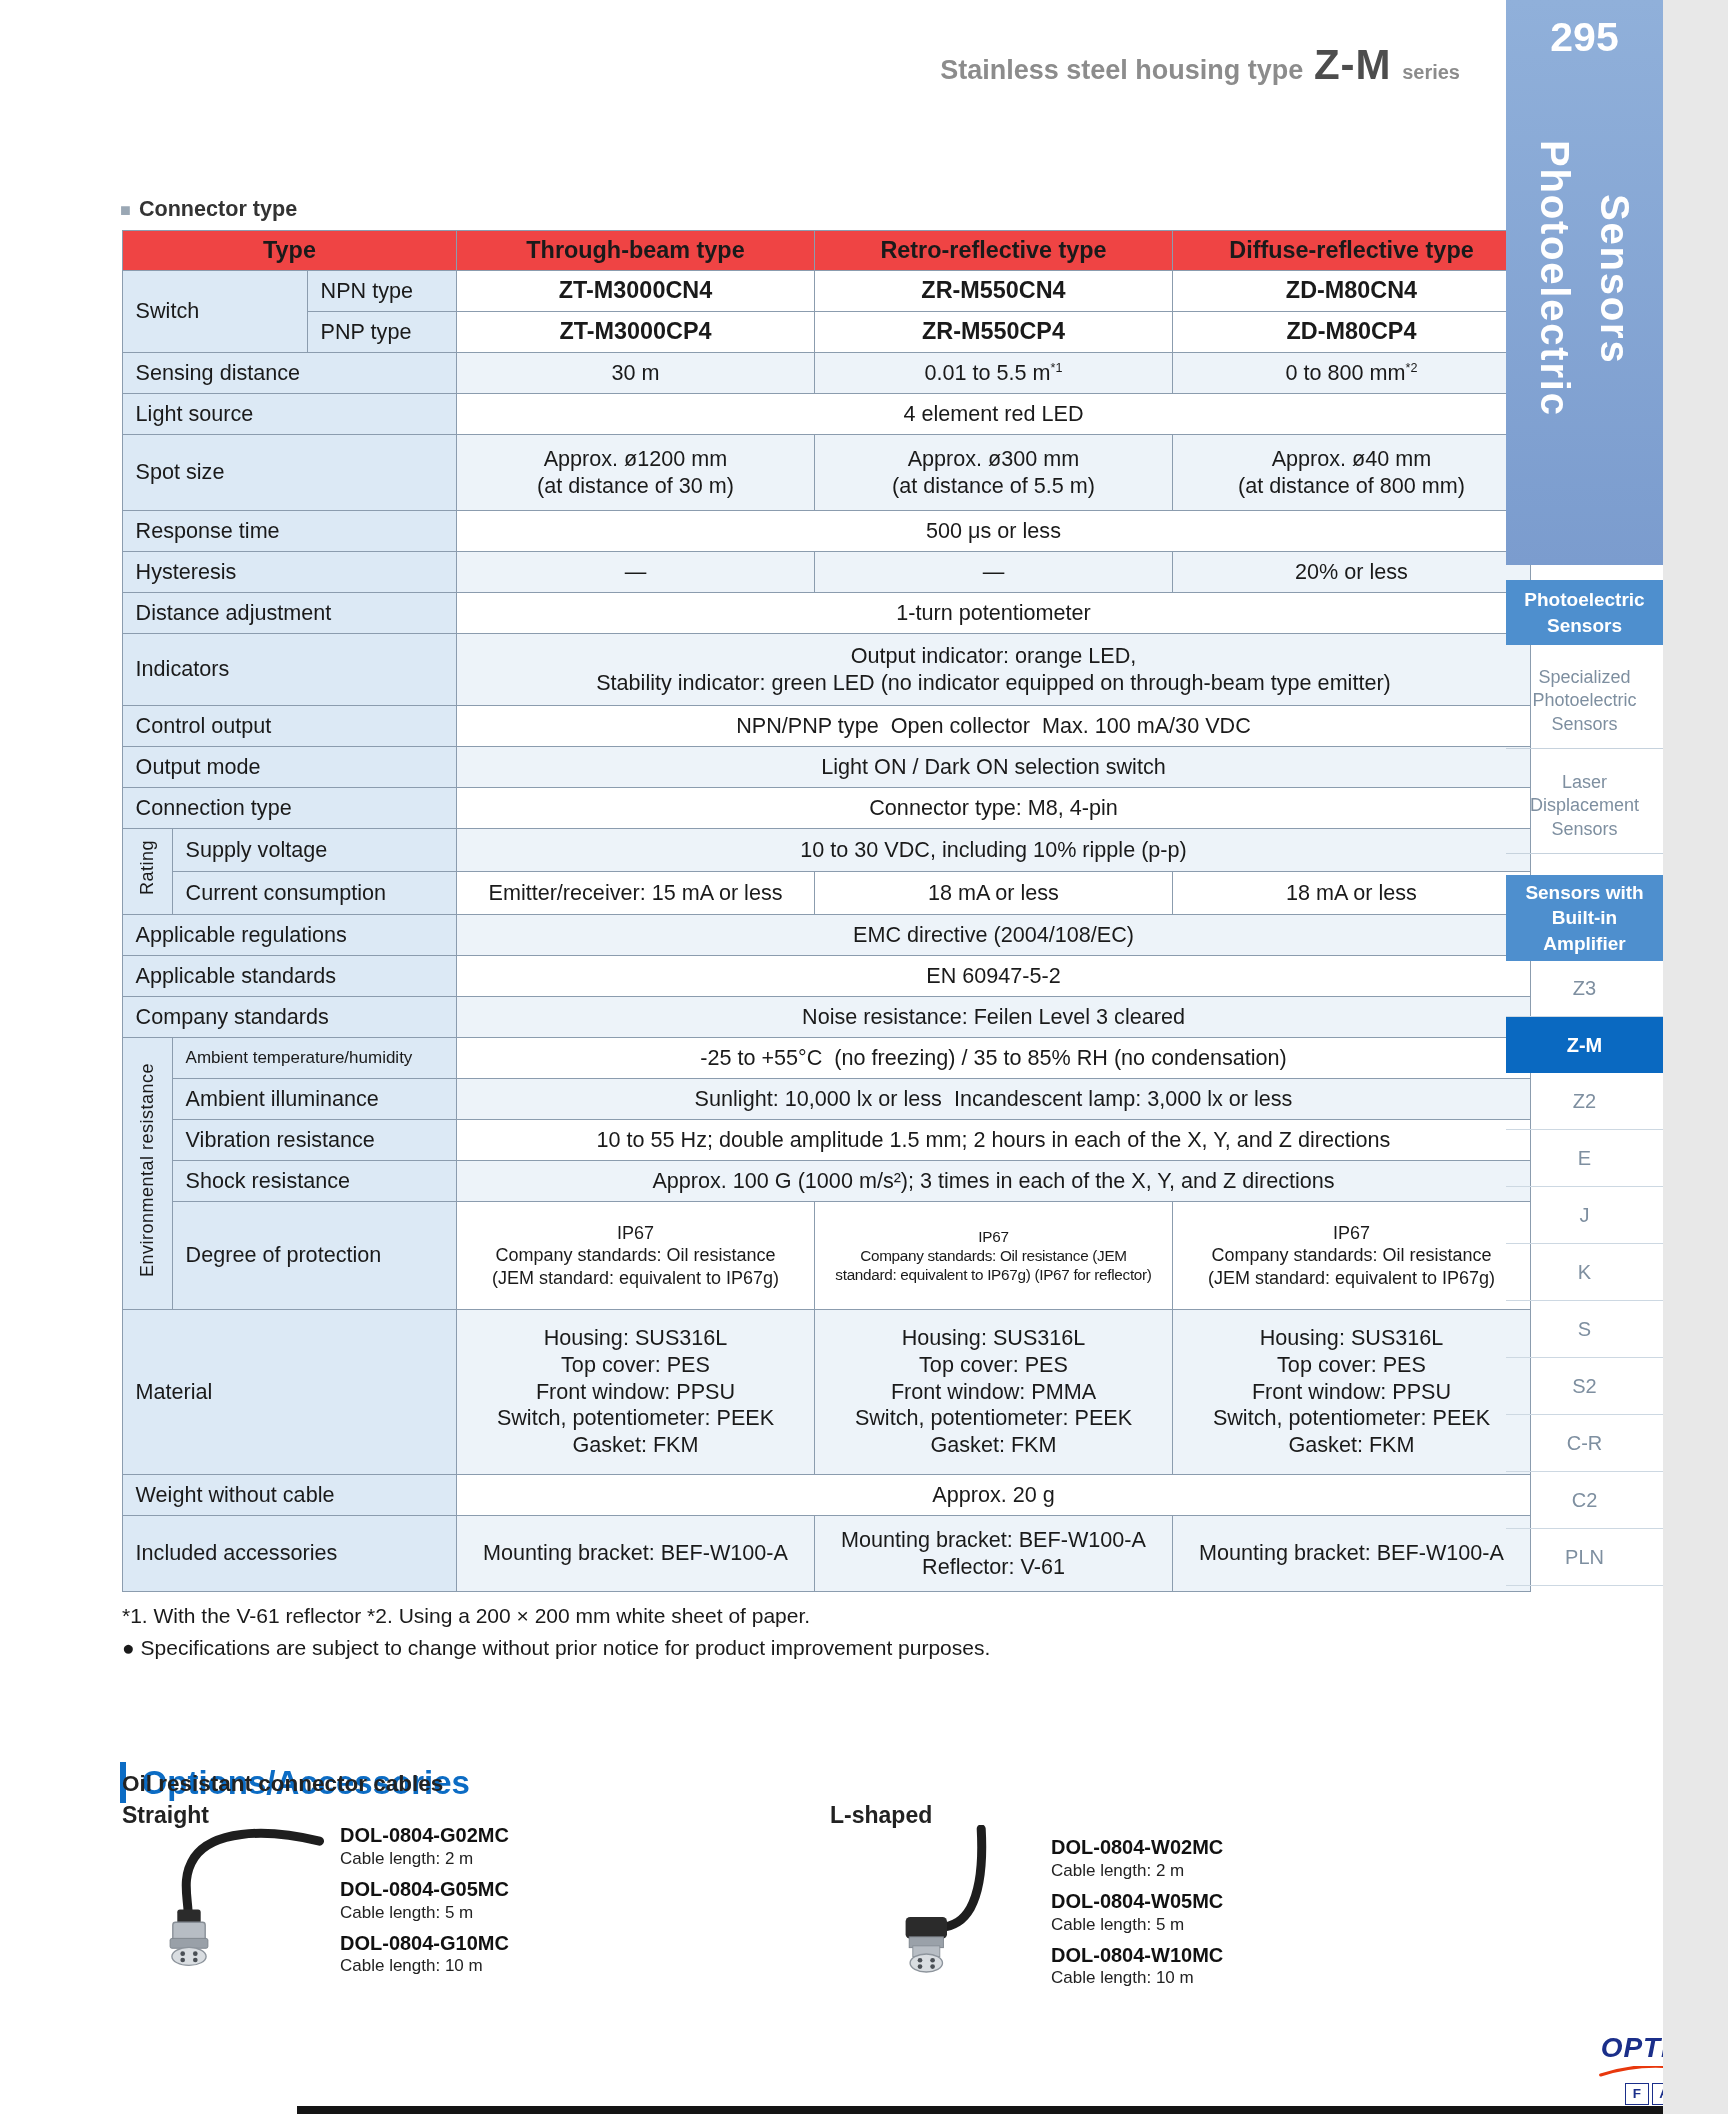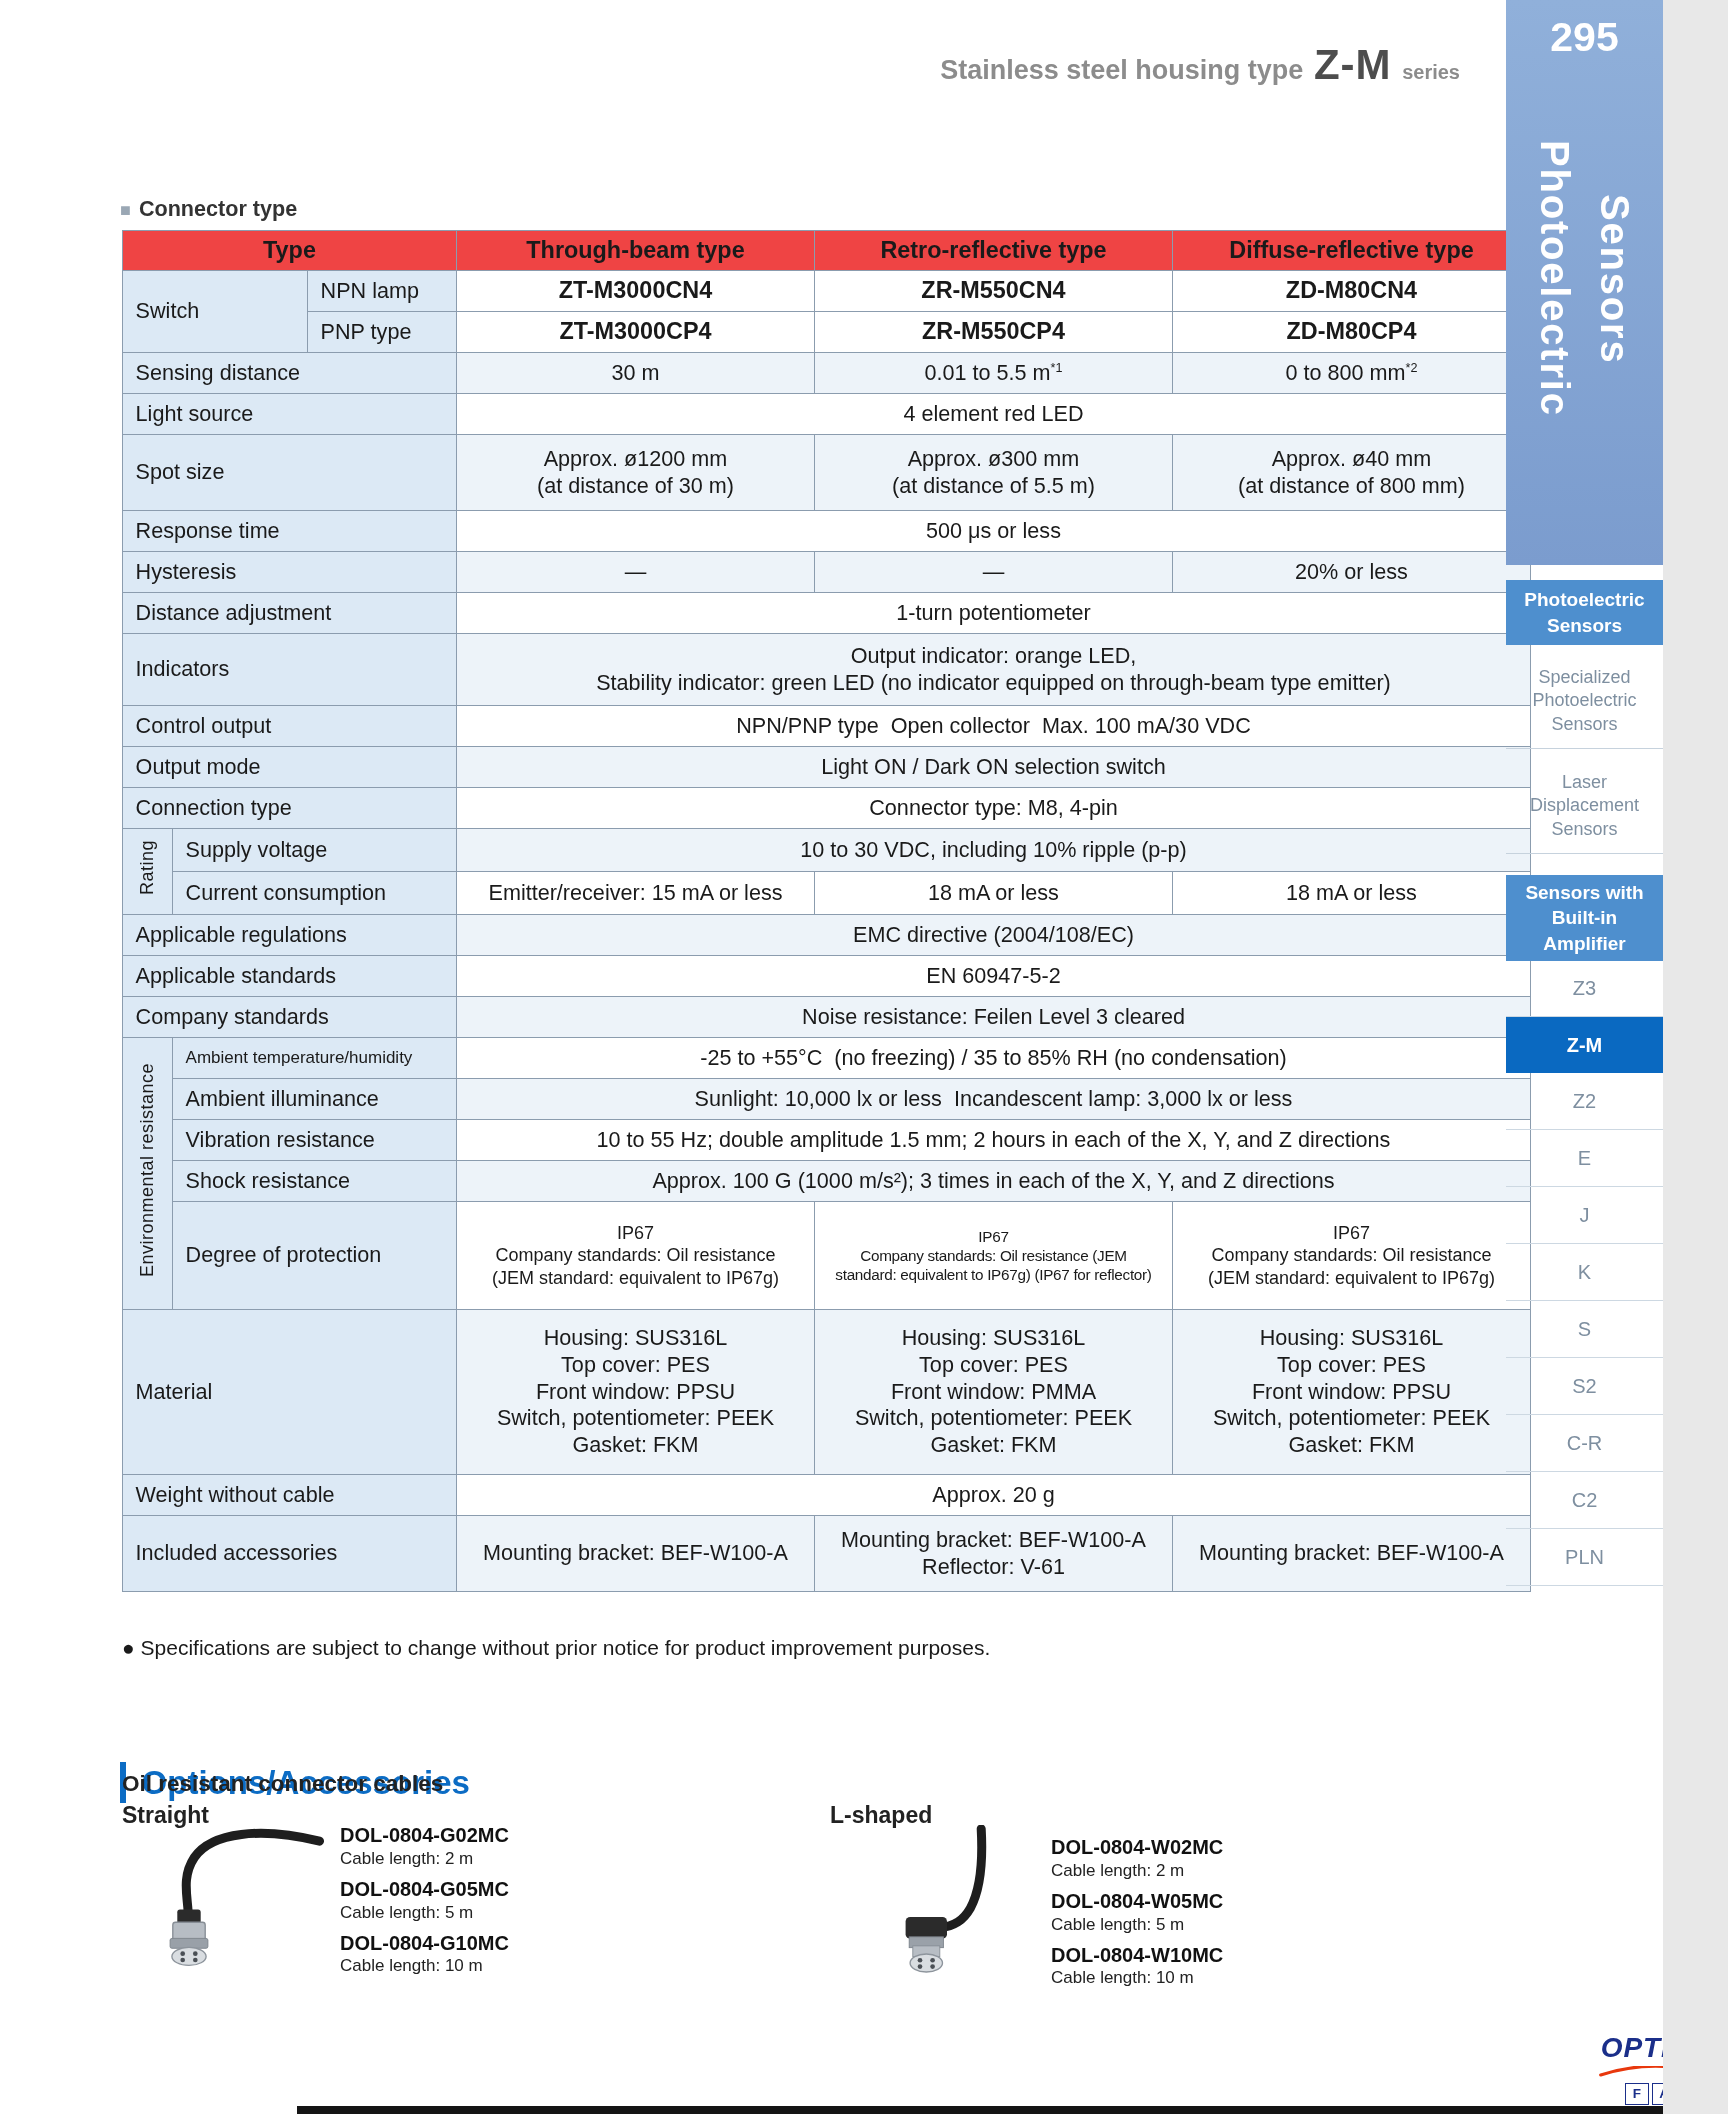--- a/index.html
+++ b/index.html
@@ -109,21 +109,21 @@
     </colgroup>
     <tbody>
     <tr class="h44">
       <td class="th" colspan="3">Type</td>
       <td class="th">Through-beam type</td>
       <td class="th">Retro-reflective type</td>
       <td class="th">Diffuse-reflective type</td>
     </tr>
     <tr class="h46">
       <td class="lab" colspan="2" rowspan="2">Switch</td>
-      <td class="lab">NPN lamp</td>
+      <td class="lab">NPN type</td>
       <td class="d bold">ZT-M3000CN4</td>
       <td class="d bold">ZR-M550CN4</td>
       <td class="d bold">ZD-M80CN4</td>
     </tr>
     <tr class="h46">
       <td class="lab">PNP type</td>
       <td class="d bold">ZT-M3000CP4</td>
       <td class="d bold">ZR-M550CP4</td>
       <td class="d bold">ZD-M80CP4</td>
     </tr>
@@ -254,20 +254,21 @@
     <tr class="h84 alt">
       <td class="lab" colspan="3">Included accessories</td>
       <td class="d">Mounting bracket: BEF-W100-A</td>
       <td class="d pre">Mounting bracket: BEF-W100-A
 Reflector: V-61</td>
       <td class="d">Mounting bracket: BEF-W100-A</td>
     </tr>
     </tbody>
   </table>
 
+  <div class="footnote f1">*1. With the V-61 reflector *2. Using a 200 × 200 mm white sheet of paper.</div>
   <div class="footnote f2">● Specifications are subject to change without prior notice for product improvement purposes.</div>
 
   <div class="options-heading">
     <span class="opt-bar"></span>
     <span class="opt-text">Options/Accessories</span>
   </div>
   <div class="opt-sub">Oil resistant connector cables</div>
 
   <div class="cable-label straight-label">Straight</div>
   <svg class="cable-svg straight" width="198" height="144" viewBox="0 0 220 160">

